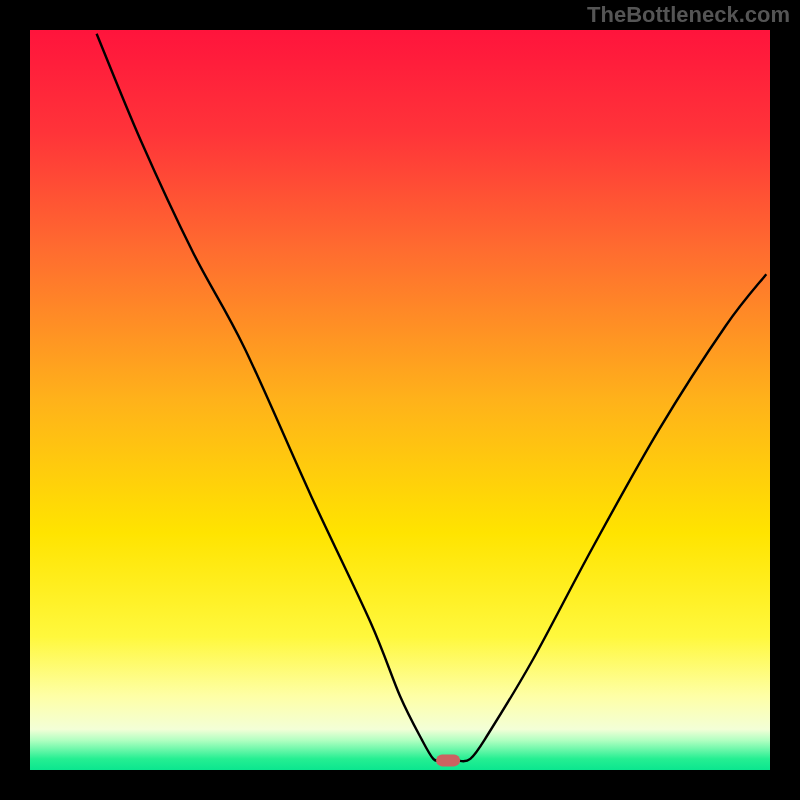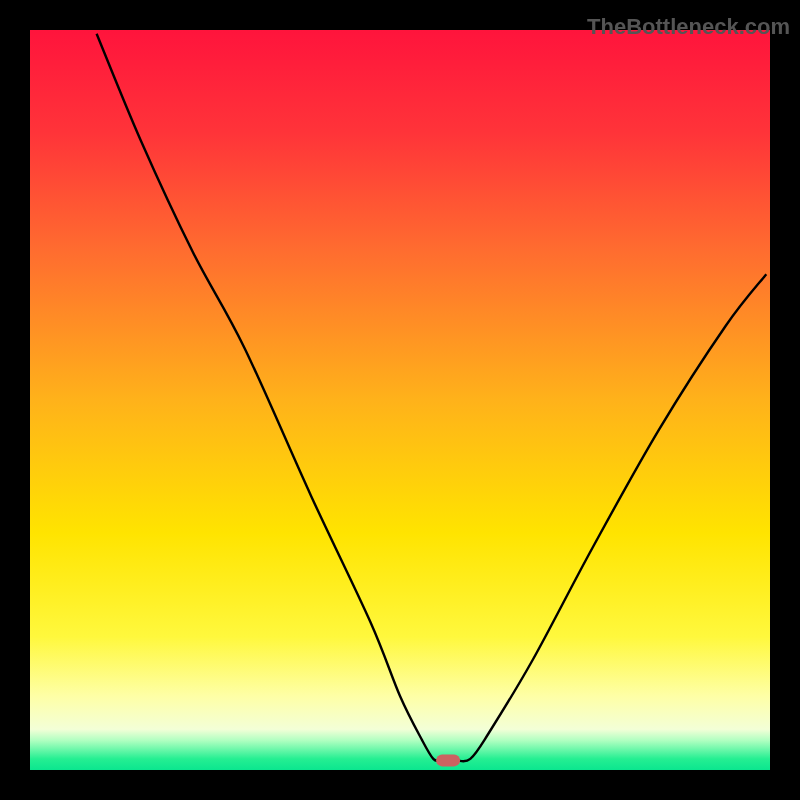--- a/index.html
+++ b/index.html
@@ -12,21 +12,21 @@
     font-family: Arial, Helvetica, sans-serif;
   }
   .frame {
     position: relative;
     width: 800px;
     height: 800px;
     background: #000;
   }
   .attribution {
     position: absolute;
-    top: 14px;
+    top: 2px;
     right: 10px;
     color: #555;
     font-size: 22px;
     font-weight: 600;
     z-index: 20;
   }
   svg.chart {
     position: absolute;
     left: 0;
     top: 0;

